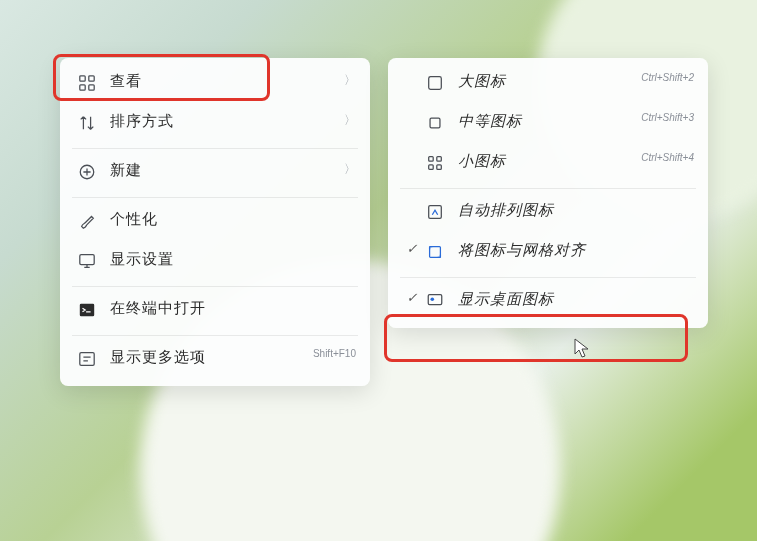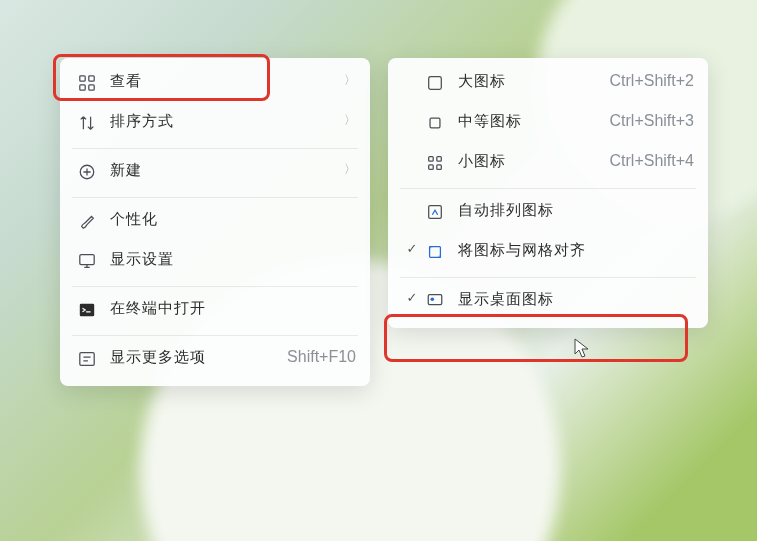--- a/index.html
+++ b/index.html
@@ -23,21 +23,21 @@
   
   .menu {
     position: absolute;
     background: rgba(252,253,253,0.97);
     border-radius: 8px;
     box-shadow: 0 6px 24px rgba(0,0,0,0.12);
     padding: 6px 4px;
     min-width: 300px;
   }
   .menu.primary { top: 58px; left: 60px; width: 310px; }
-  .menu.submenu { top: 58px; left: 388px; width: 320px; }
+  .menu.submenu { top: 58px; left: 388px; width: 320px; font-style: italic; }
   
   .menu-item {
     display: flex;
     align-items: flex-start;
     padding: 8px 10px;
     border-radius: 4px;
     cursor: default;
     position: relative;
     min-height: 40px;
   }
@@ -66,21 +66,21 @@
   }
   .icon-slot svg { width: 18px; height: 18px; stroke: currentColor; fill: none; stroke-width: 1.4; }
   .label {
     flex: 1;
     margin-left: 10px;
     color: #2b2b2b;
     letter-spacing: 1px;
   }
   .accel {
     color: #8a8f98;
-    font-size: 16px;
+    font-size: 10px;
     margin-left: 10px;
   }
   .chevron {
     color: #9aa0a8;
     font-size: 12px;
     margin-left: 8px;
   }
   
   .highlight-box {
     position: absolute;

